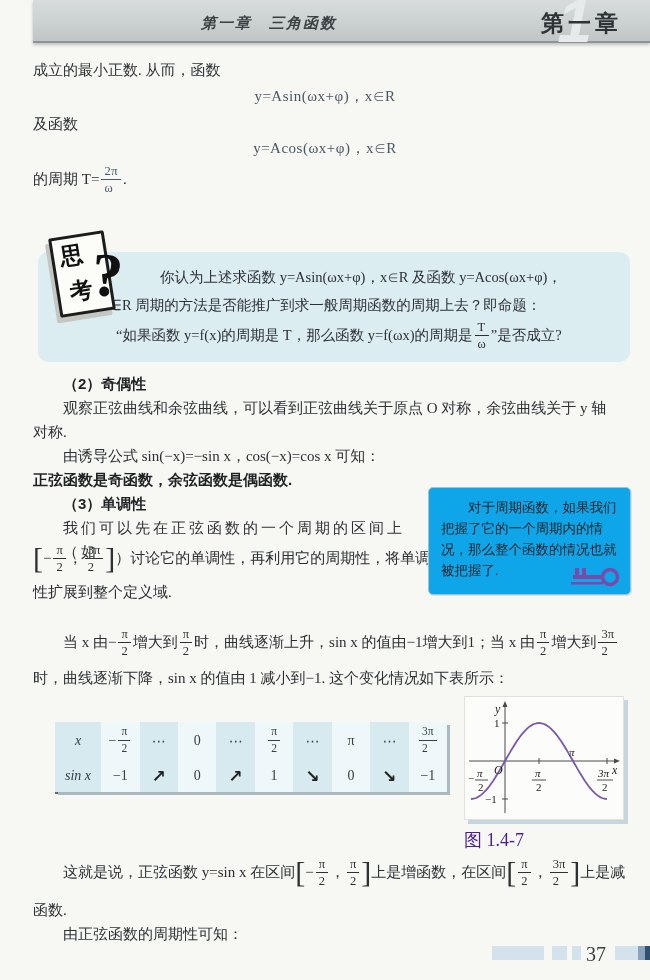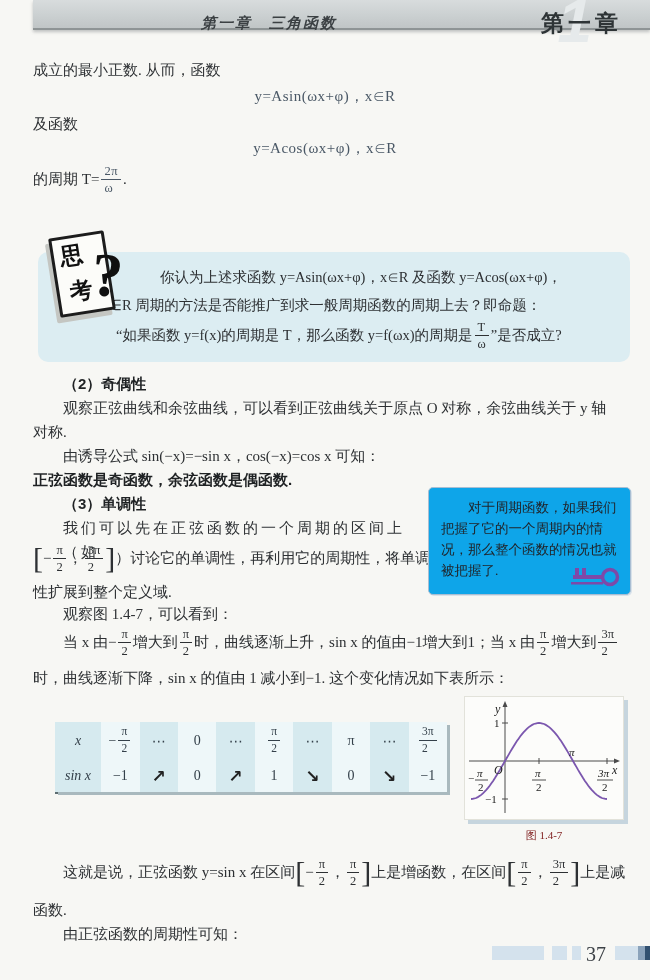--- a/index.html
+++ b/index.html
@@ -1,21 +1,21 @@
 <!DOCTYPE html>
 <html><head>
 <meta charset="utf-8">
 <style>
   * { margin:0; padding:0; box-sizing:border-box; }
   body { background:#e9e9e6; font-family:"Liberation Serif", serif; }
   .page { position:relative; width:650px; height:980px; margin:0 auto;
           background:#f7f7f4; overflow:hidden; color:#2d3033; }
 
   
-  .header-bar { position:absolute; left:33px; top:0; width:617px; height:30px;
+  .header-bar { position:absolute; left:33px; top:0; width:617px; height:43px;
     background:linear-gradient(180deg,#d8dcdd 0%,#cbd0d1 55%,#c0c5c6 100%);
     border-bottom:2px solid #8e9495; box-shadow:0 2px 3px rgba(90,95,97,.35); }
   .header-title { position:absolute; left:168px; top:14px; font-size:15px;
     font-style:italic; font-weight:bold; color:#3b4043; letter-spacing:2px; }
   .chapter-big-num { position:absolute; right:58px; top:-10px; font-size:62px;
     font-weight:bold; font-style:italic; color:#e6eaeb; line-height:1;
     font-family:"Liberation Sans",sans-serif; }
   .chapter-badge-text { position:absolute; right:28px; top:8px; font-size:23px;
     font-weight:bold; color:#2e3436; letter-spacing:4px; }
 
@@ -64,21 +64,21 @@
     font-size:14px; color:#34404a; }
   .tcell.first { flex:1.2; font-style:italic; }
   .tcell.stripe { background:#d6eaef; }
   .tcell .frac .num, .tcell .frac .den { font-size:11.5px; }
   .tcell.arrow { font-size:17px; font-weight:bold; color:#222; font-family:"DejaVu Sans",sans-serif; }
 
   
   .graph-box { position:absolute; left:464px; top:696px; width:160px; height:124px;
     background:#fcfcfa; border:1px solid #e2e2da; box-shadow:4px 4px 0 #c6d5de; }
   .graph-caption { position:absolute; left:464px; top:828px; width:160px;
-    text-align:center; font-size:11px; color:#7f1d1d; }
+    text-align:left; font-size:18px; color:#4c1d95; }
   svg text { font-family:"Liberation Serif",serif; }
 
   
   .f-block { position:absolute; height:14px; top:946px; background:#d4e2ed; }
   .page-num { position:absolute; top:943px; left:586px; font-size:20px; color:#3c4146; }
 </style>
 </head>
 <body>
 
 <div class="page">
@@ -117,21 +117,20 @@
   <div class="tline" style="top:420px;">对称.</div>
   <div class="tline indent" style="top:444px;">由诱导公式 sin(−x)=−sin x，cos(−x)=cos x 可知：</div>
   <div class="tline hei" style="top:468px;">正弦函数是奇函数，余弦函数是偶函数.</div>
 
   <div class="tline indent hei" style="top:492px;">（3）单调性</div>
   <div class="tline indent" style="top:516px; width:400px; letter-spacing:3px;">我们可以先在正弦函数的一个周期的区间上（如</div>
   <div class="tline" style="top:538px; height:40px; line-height:40px; width:400px;">
     <span class="bigbrk">[</span><span>−</span><span class="frac"><span class="num">π</span><span class="den">2</span></span><span>，</span><span class="frac"><span class="num">3π</span><span class="den">2</span></span><span class="bigbrk">]</span><span>）讨论它的单调性，再利用它的周期性，将单调</span>
   </div>
   <div class="tline" style="top:580px;">性扩展到整个定义域.</div>
-  <div class="tline indent" style="top:602px;">观察图 1.4-7，可以看到：</div>
 
   <div class="side-note">
     <div class="sn-text">对于周期函数，如果我们把握了它的一个周期内的情况，那么整个函数的情况也就被把握了.</div>
     <svg class="key-icon" width="52" height="26" viewBox="0 0 52 26">
       <circle cx="42" cy="14" r="7.5" fill="none" stroke="#7d49a8" stroke-width="3.5"></circle>
       <rect x="5" y="12" width="30" height="4" fill="#7d49a8"></rect>
       <rect x="7" y="5" width="4" height="8" fill="#7d49a8"></rect>
       <rect x="14" y="5" width="4" height="8" fill="#7d49a8"></rect>
       <rect x="3" y="19" width="32" height="2.5" fill="#7d49a8"></rect>
     </svg>

